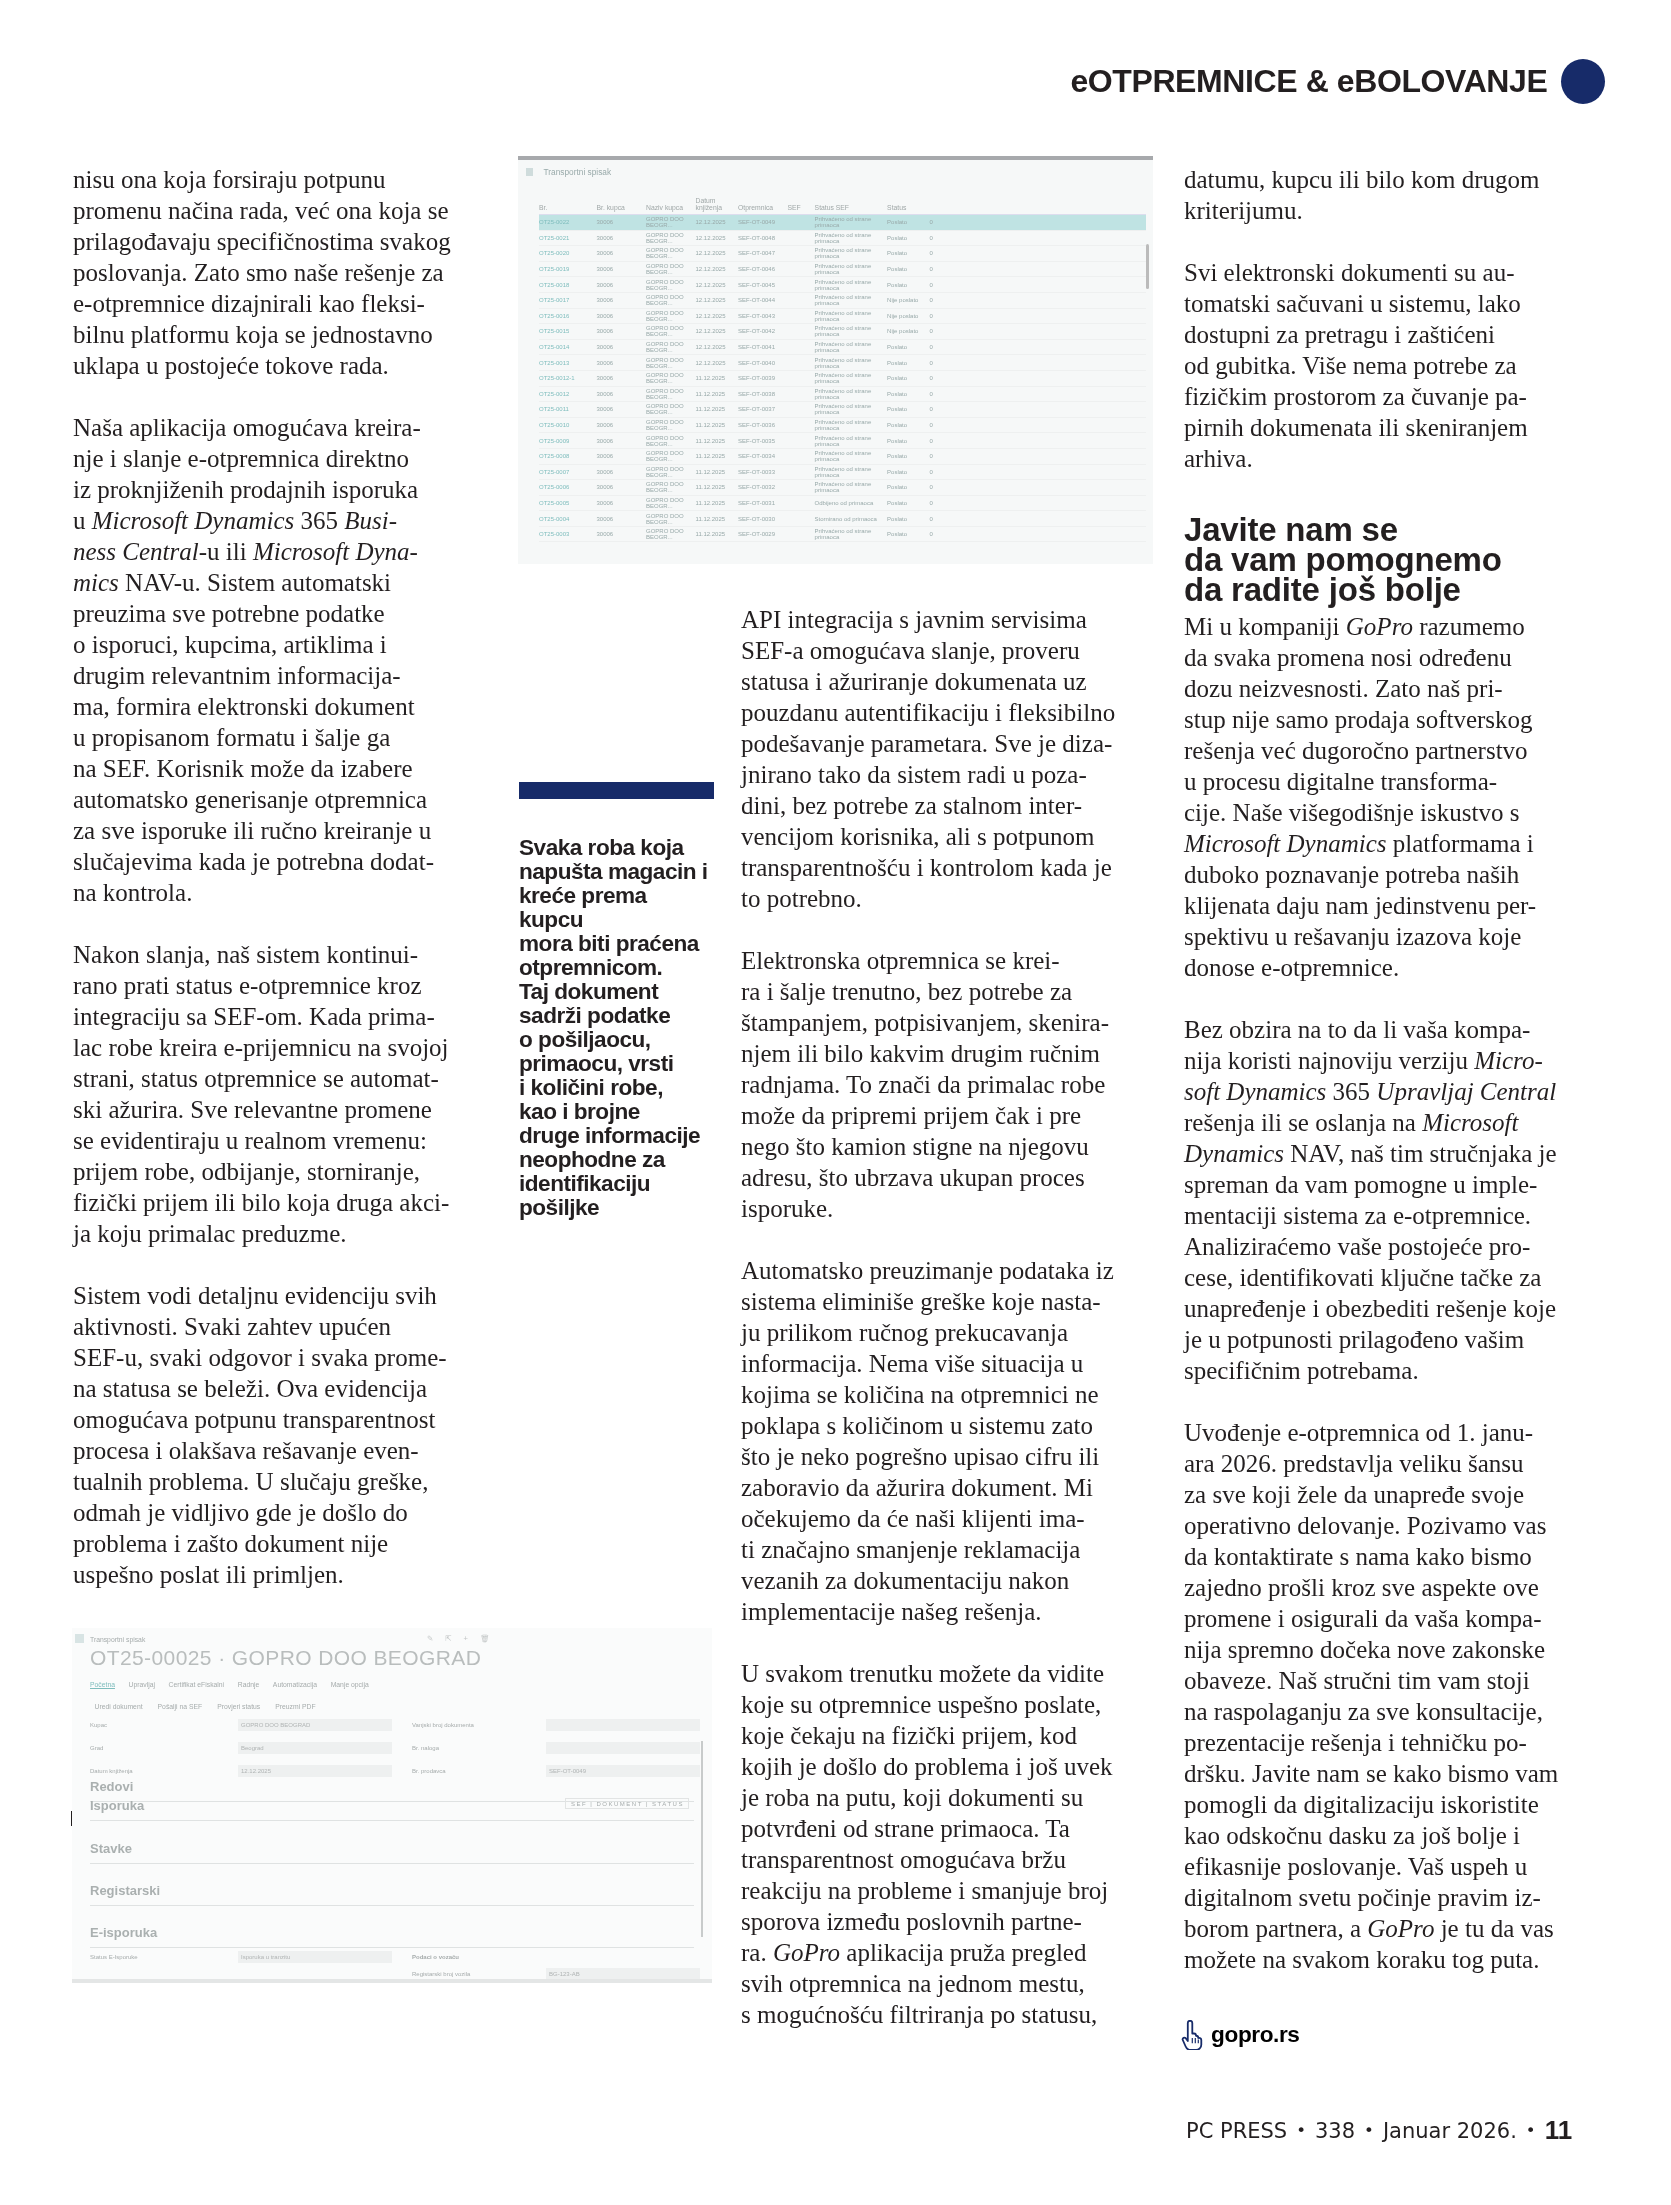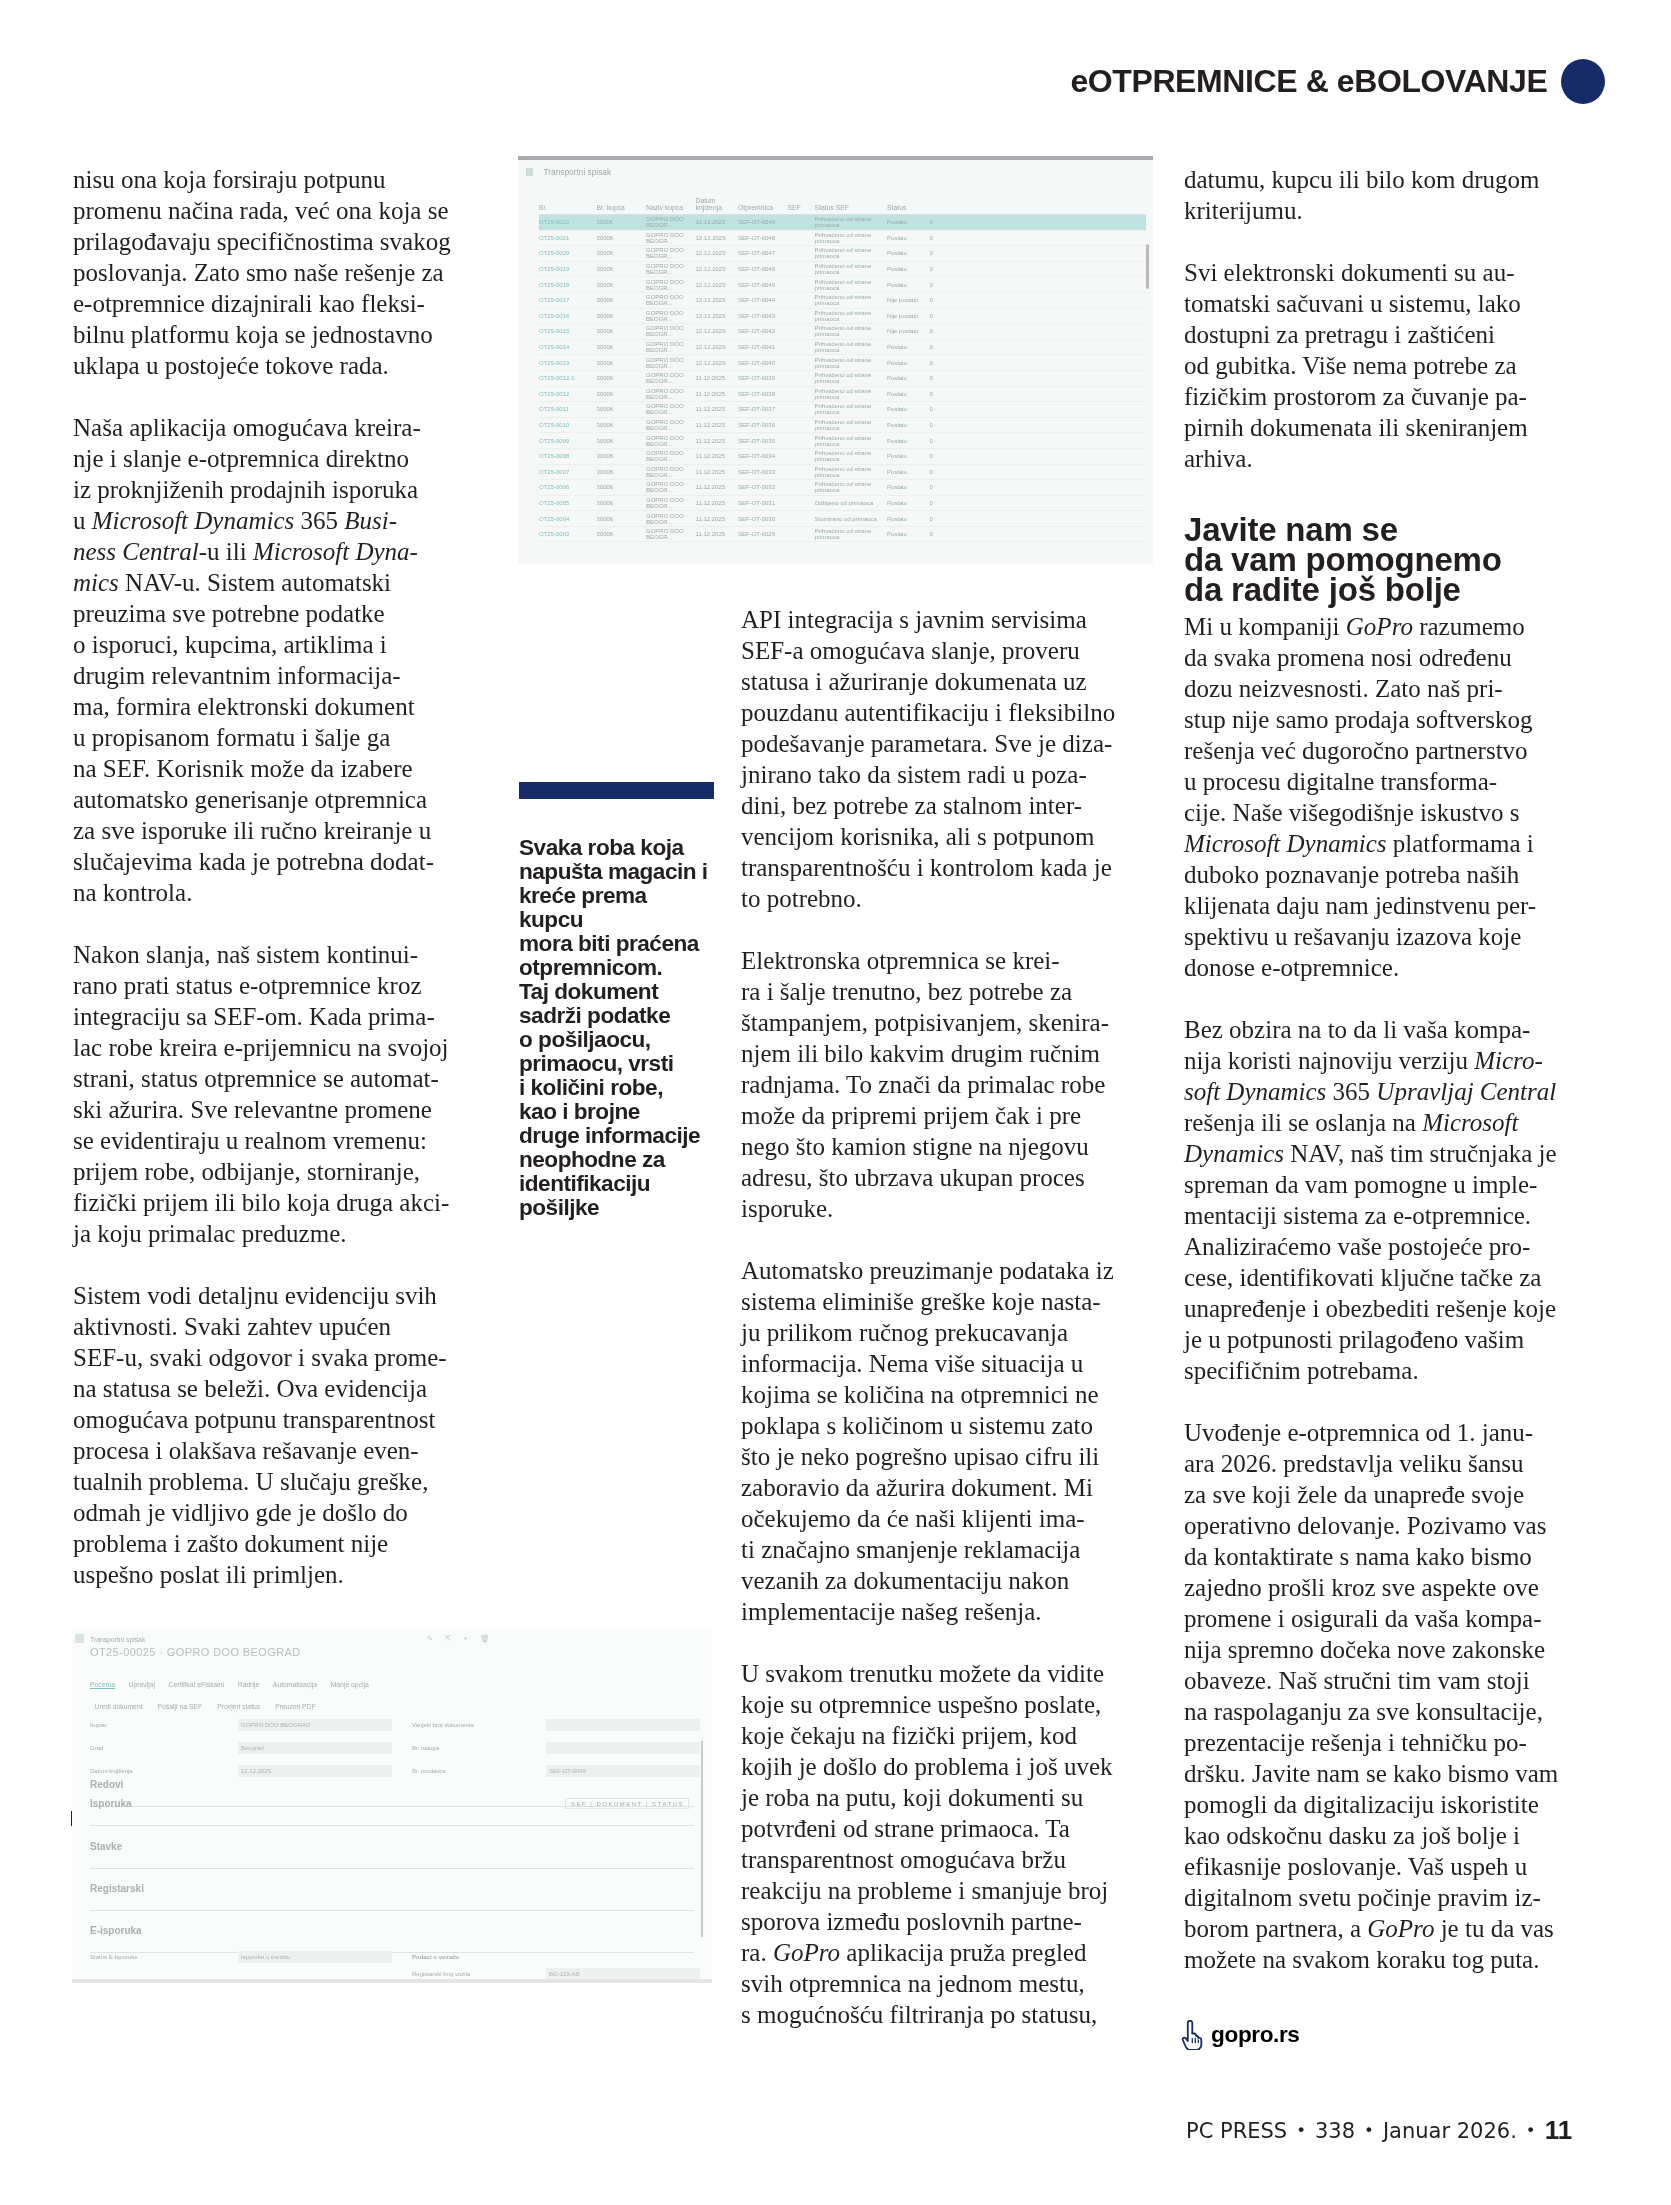--- a/index.html
+++ b/index.html
@@ -32,28 +32,28 @@
   .shot1 .scroll { position: absolute; right: 4.5px; top: 84px; width: 3px; height: 45px; background: #bbb; border-radius: 1.5px; }
 
   
   .pq-bar { position: absolute; left: 519px; top: 782px; width: 195px; height: 16.6px; background: #172b69; }
   .pullquote { position: absolute; left: 519px; top: 825px; width: 196px; font-family: "Liberation Sans", sans-serif; font-weight: 700; font-size: 22.6px; line-height: 24px; color: #231f20; letter-spacing: -0.5px; white-space: pre-line; margin-top: 11px; }
 
   
   .shot2 { position: absolute; left: 72px; top: 1628px; width: 640px; height: 355px; background: #fafbfb; overflow: hidden; font-family: "Liberation Sans", sans-serif; color: #a6acac; }
   .shot2 .crumb { position: absolute; left: 18px; top: 7.5px; font-size: 6.8px; }
   .shot2 .crumb-icon { position: absolute; left: 3px; top: 6px; width: 9px; height: 9px; background: #d8e4e4; }
-  .shot2 .title { position: absolute; left: 18px; top: 18px; font-size: 11px; color: #b9bdbd; letter-spacing: 0.4px; }
+  .shot2 .title { position: absolute; left: 18px; top: 18px; font-size: 21px; color: #b9bdbd; letter-spacing: 0.4px; }
   .shot2 .acts { position: absolute; left: 355px; top: 6px; font-size: 7.5px; letter-spacing: 12px; color: #c2c6c6; }
   .shot2 .tabs { position: absolute; left: 18px; top: 53px; display: flex; gap: 13.6px; font-size: 6.8px; }
   .shot2 .tabs span:first-child { text-decoration: underline; color: #7fbdbd; }
   .shot2 .btns { position: absolute; left: 22.6px; top: 75px; display: flex; gap: 15px; font-size: 6.8px; }
   .shot2 .field { position: absolute; font-size: 6px; }
   .shot2 .val { position: absolute; height: 12px; background: #eef0f0; font-size: 6px; line-height: 12px; padding-left: 3px; color: #b0b4b4; }
-  .shot2 .section { position: absolute; left: 18px; width: 604px; border-bottom: 0.8px solid #dfe2e2; font-size: 10px; font-weight: 700; color: #aab0b0; padding-bottom: 16px; }
+  .shot2 .section { position: absolute; left: 18px; width: 604px; border-bottom: 0.8px solid #dfe2e2; font-size: 13px; font-weight: 700; color: #aab0b0; padding-bottom: 7px; }
   .shot2 .fastbtns { position: absolute; right: 22.6px; top: 170px; font-size: 6px; border: 0.8px solid #e2e4e4; padding: 1.5px 4.5px; letter-spacing: 1.5px; }
   .shot2 .vscroll { position: absolute; right: 9px; top: 113px; width: 2.3px; height: 196px; background: #c8cbcb; }
   .shot2 .bottomline { position: absolute; left: 0; bottom: 0; width: 100%; height: 4.5px; background: #e4e6e6; }
   .side-marker { position: absolute; left: 71px; top: 1811px; width: 2.3px; height: 15px; background: #231f20; }
 
   
   .gopro { position: absolute; left: 1181px; top: 2020px; display: flex; align-items: center; gap: 7.5px; }
   .gopro svg { width: 22.6px; height: 30px; }
   .gopro-text { font-family: "Liberation Sans", sans-serif; font-weight: 700; font-size: 22.6px; color: #000000; letter-spacing: -0.4px; }
 

